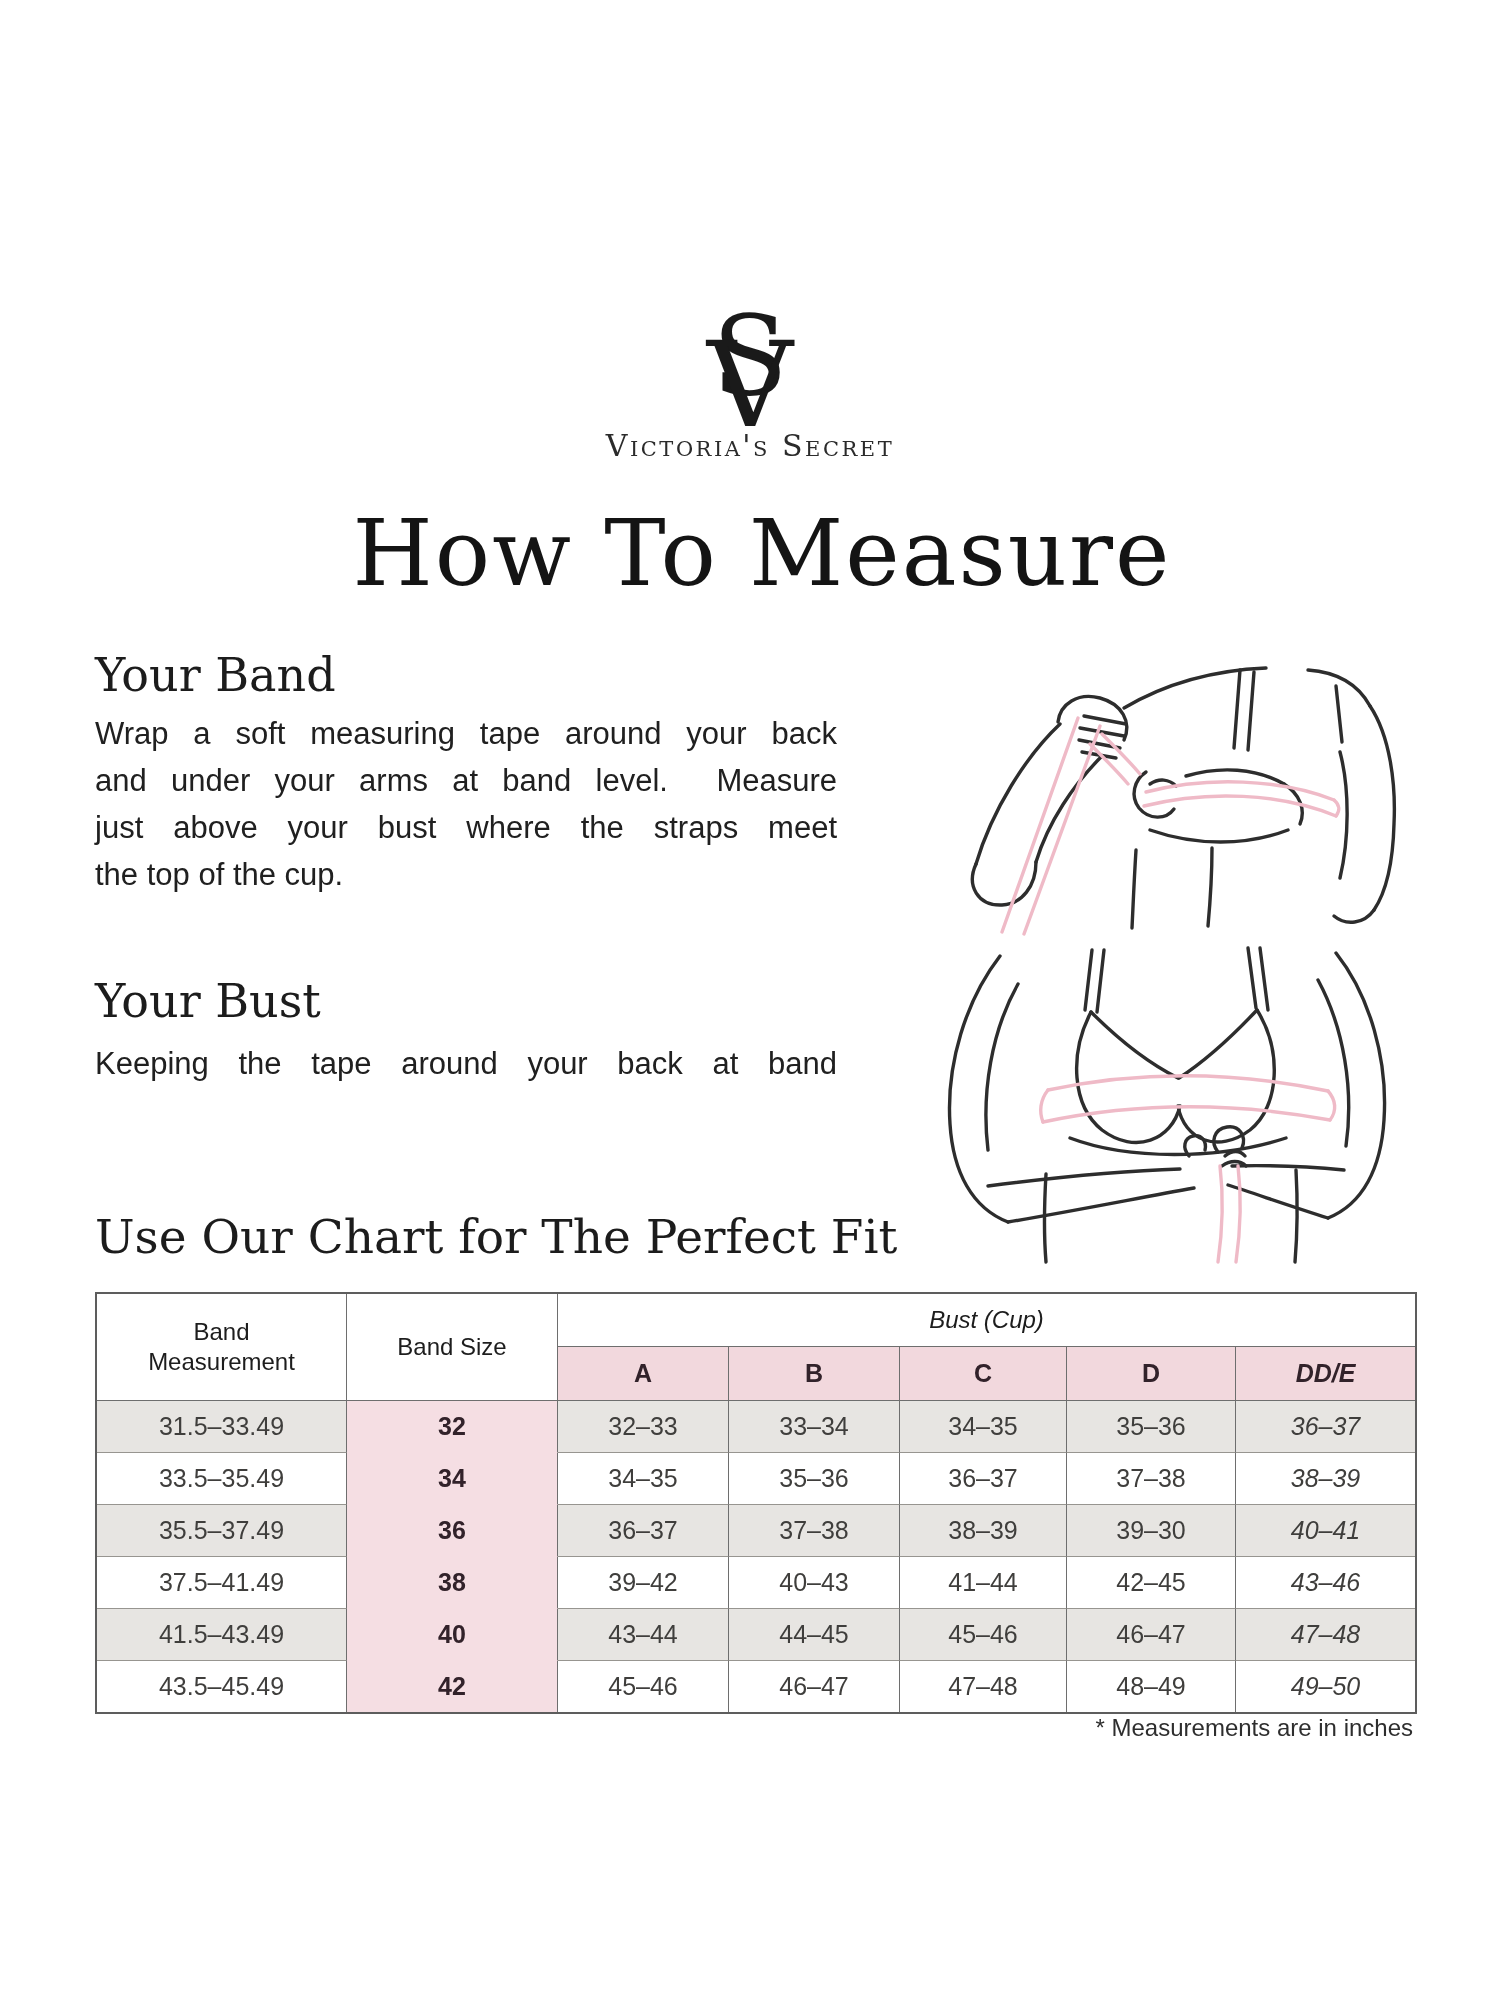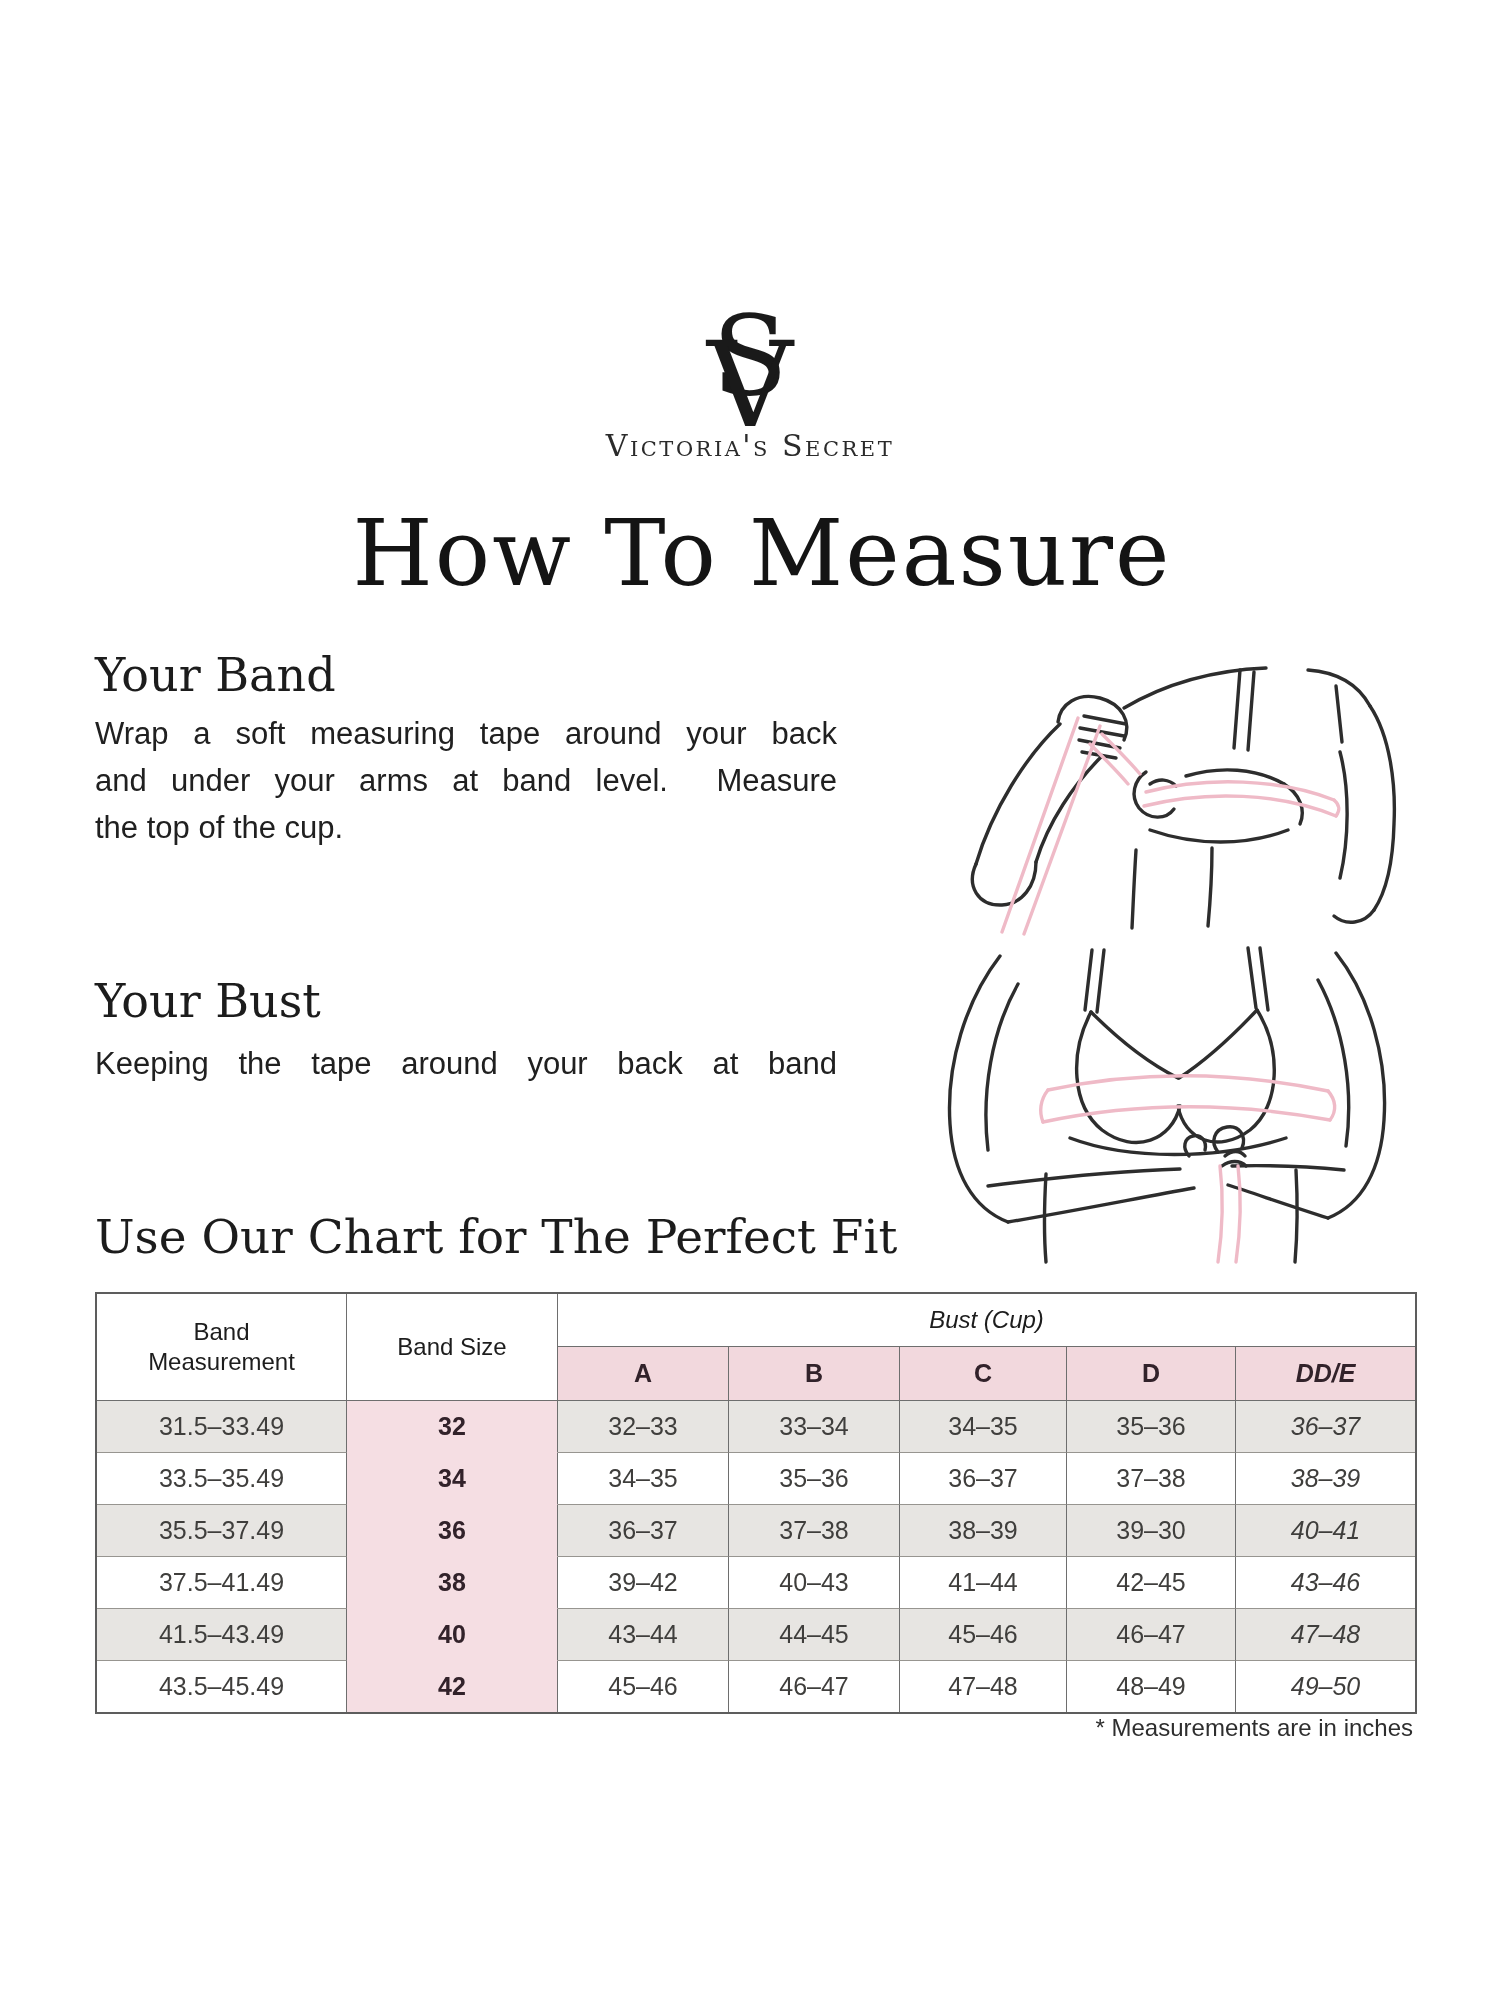--- a/index.html
+++ b/index.html
@@ -97,20 +97,21 @@
     <text x="50" y="126" text-anchor="middle" font-family="'DejaVu Serif',serif" font-size="112" fill="#1a1a1a">V</text>
   </svg>
   <div class="wordmark">Victoria's Secret</div>
 
   <h1 class="page-title">How To Measure</h1>
 
   <h2 class="sec-heading" id="band-heading">Your Band</h2>
   <div class="sec-body" id="band-body">
     <div class="jline">Wrap a soft measuring tape around your back</div>
     <div class="jline">and under your arms at band level.&nbsp; Measure</div>
+    <div class="jline">just above your bust where the straps meet</div>
     <div>the top of the cup.</div>
   </div>
 
   <svg class="illus" id="band-illus" viewBox="0 0 552 315" aria-hidden="true">
     <g stroke="#2d2d2d" stroke-width="3.4" fill="none" stroke-linecap="round" stroke-linejoin="round">
       <path d="M172,100 C138,132 104,186 88,240"></path>
       <path d="M214,132 C186,160 160,198 148,238"></path>
       <path d="M88,240 C78,262 90,282 114,281 C134,280 148,262 148,238"></path>
       <path d="M170,98 C172,80 190,68 212,74 C234,80 244,98 236,116"></path>
       <path d="M196,92 L238,100"></path>

